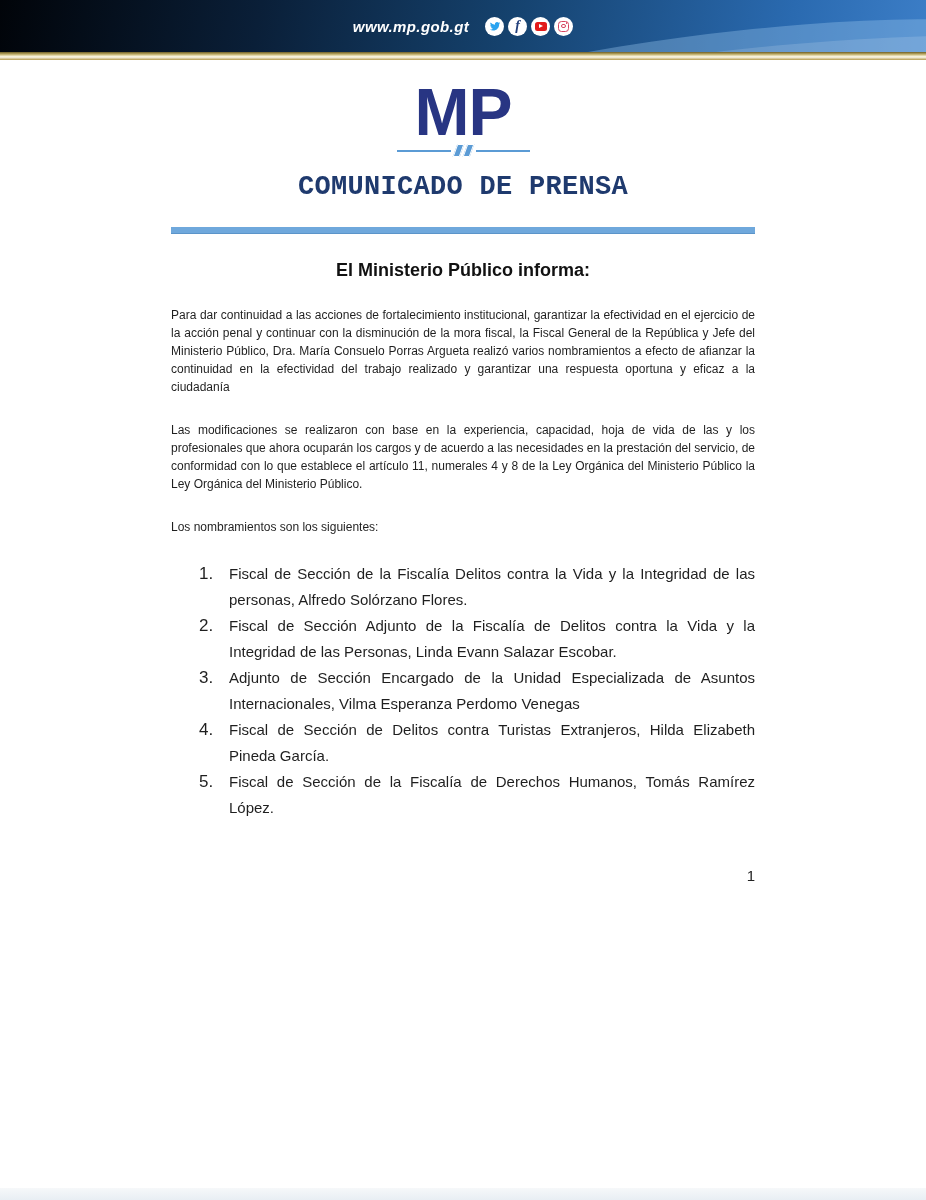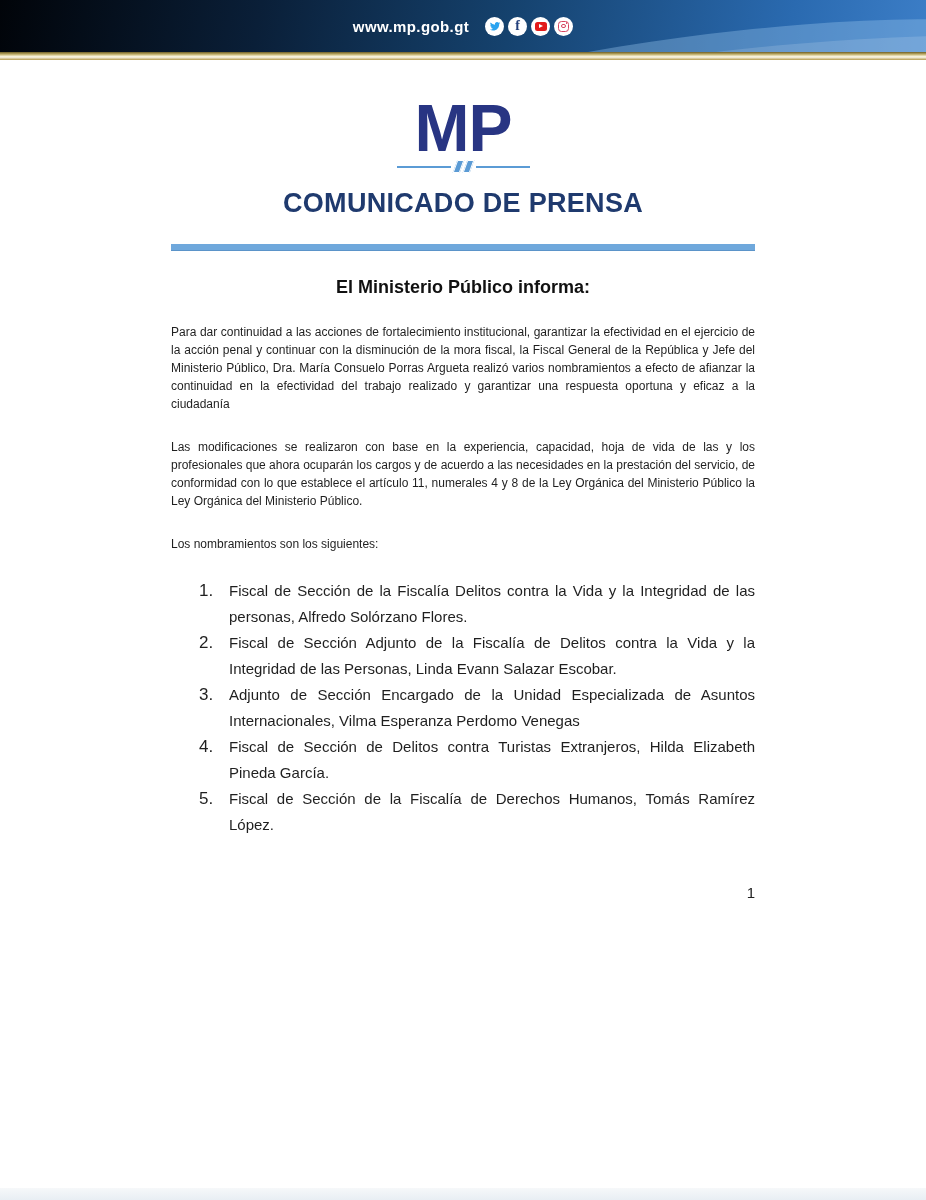--- a/index.html
+++ b/index.html
@@ -16,20 +16,21 @@
   
   .topbar {
     position: relative;
     height: 52px;
     background: linear-gradient(100deg, #010409 0%, #0a1f38 28%, #15426e 55%, #2a6ab0 85%, #3c7ec7 100%);
     overflow: hidden;
     display: flex;
     align-items: center;
     justify-content: center;
     gap: 16px;
+    font-style: italic;
   }
   .topbar::before {
     content: "";
     position: absolute;
     right: -140px; top: 30px;
     width: 640px; height: 90px;
     background: rgba(150, 195, 235, 0.38);
     border-radius: 50%;
     transform: rotate(-6deg);
     pointer-events: none;
@@ -101,21 +102,21 @@
     border-radius: 50%;
   }
 
   
   .gold-line {
     height: 8px;
     background: linear-gradient(to bottom, #6e5f28 0%, #b7a55e 25%, #efe7c2 50%, #fdfaee 62%, #b59b4d 100%);
   }
 
   
-  .logo-block { padding-top: 38px; text-align: center; }
+  .logo-block { padding-top: 22px; text-align: center; }
   .logo-mp {
     font-size: 66px;
     line-height: 60px;
     font-weight: 800;
     letter-spacing: -1px;
     color: var(--brand_navy, #283583);
   }
   .logo-flag {
     margin-top: 2px;
     display: flex;
@@ -143,20 +144,21 @@
   }
 
   
   .doc-title {
     margin-top: 15px;
     text-align: center;
     font-size: 27px;
     font-weight: 700;
     letter-spacing: 0.3px;
     color: var(--title_navy, #1f3a6e);
+    font-family: Liberation Mono, monospace;
   }
   .content { width: 584px; margin: 1px auto; }
   .blue-rule {
     margin-top: 25px;
     height: 7px;
     background: var(--rule_blue, #6fa8dc);
     border-bottom: 1px solid #5b94c9;
   }
   .intro-heading {
     margin-top: 26px;

